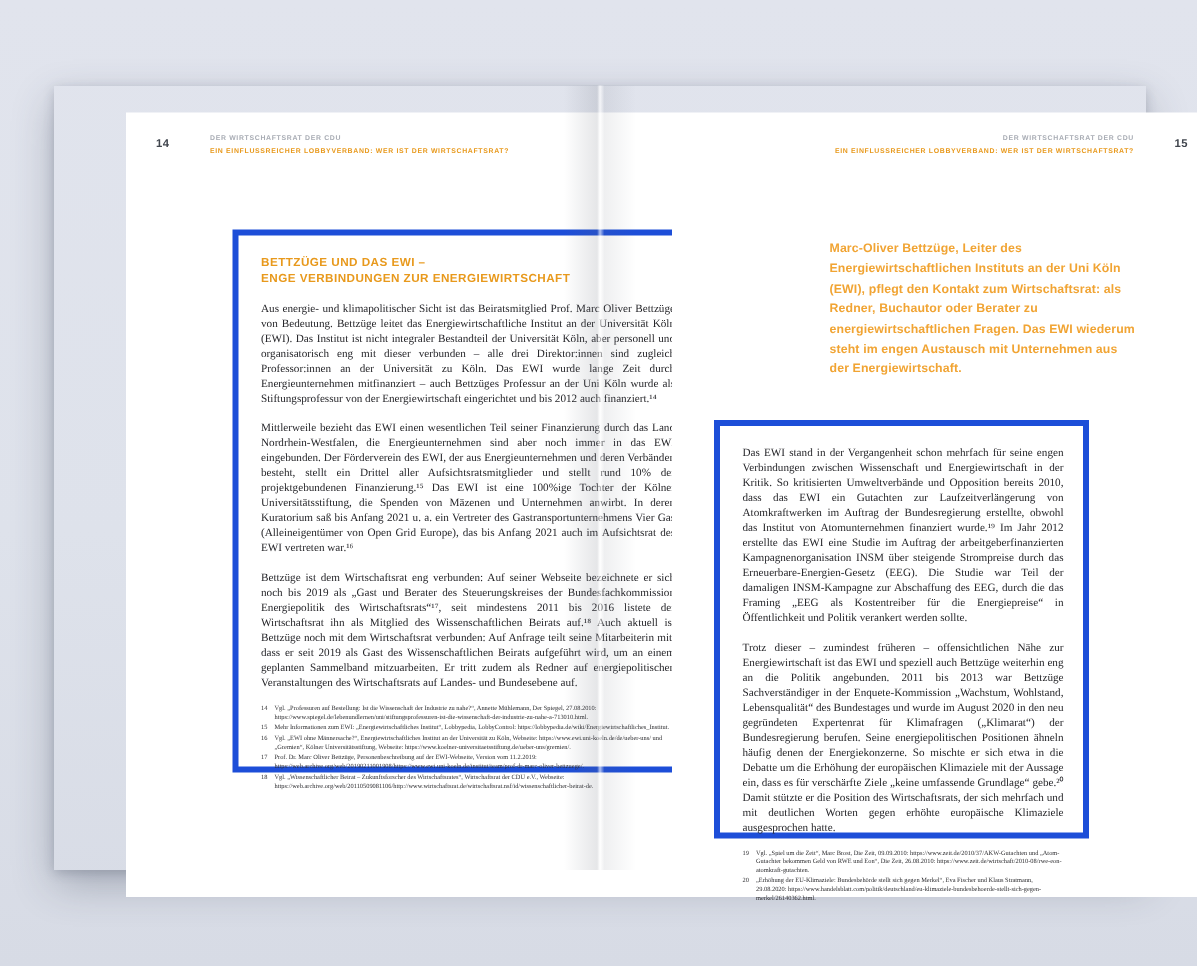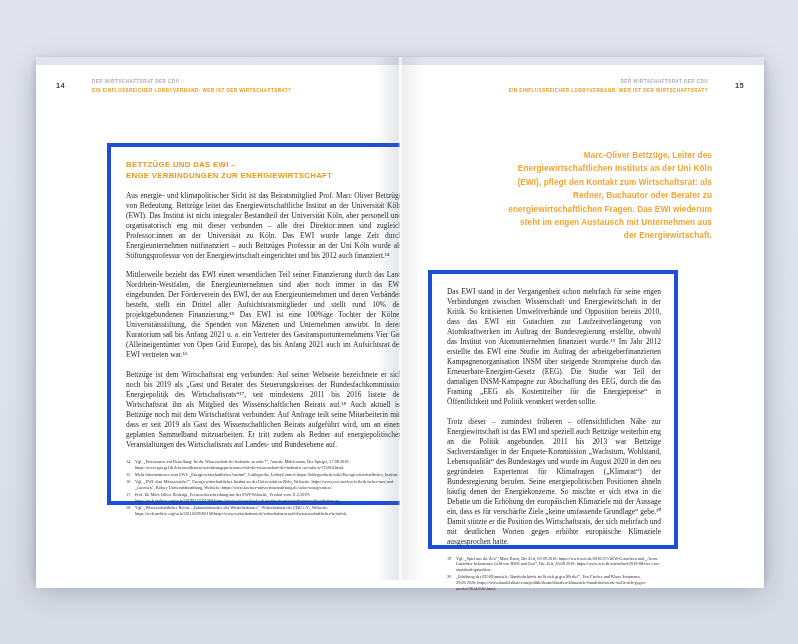--- a/index.html
+++ b/index.html
@@ -5,21 +5,21 @@
   html,body{margin:0;padding:0;}
   body{
     width:798px;height:644px;position:relative;overflow:hidden;
     background:linear-gradient(180deg,#e1e4ed 0%,#dee2eb 55%,#d7dbe5 100%);
     font-family:"Liberation Serif",serif;
   }
   .spread{
     position:absolute;left:36px;top:57px;width:728px;height:523px;
     box-shadow:0 10px 26px rgba(55,65,85,.32),0 2px 7px rgba(55,65,85,.22);
   }
-  .page{position:absolute;top:8px;height:100%;width:364px;background:#ffffff;}
+  .page{position:absolute;top:18px;height:100%;width:364px;background:#ffffff;margin-left:48px;}
   .page.left{left:0;}
   .page.right{left:364px;}
   .fold{
     position:absolute;left:340px;top:0;width:48px;height:100%;pointer-events:none;
     background:linear-gradient(90deg,rgba(0,0,0,0) 0%,rgba(95,100,112,.16) 46%,rgba(255,255,255,.65) 50%,rgba(95,100,112,.10) 56%,rgba(0,0,0,0) 100%);
   }
   
   .runhead{position:absolute;top:15px;font-family:"Liberation Sans",sans-serif;}
   .runhead .pagenum{
     position:absolute;top:1px;font-size:7.5px;font-weight:bold;color:#41464e;letter-spacing:.3px;
@@ -45,21 +45,21 @@
   }
   .para:last-of-type{margin-bottom:0;}
   .footnotes{margin-top:9px;}
   .fn{display:flex;font-size:4.25px;line-height:5.7px;color:#2d2d30;margin-bottom:1.6px;}
   .fn-num{flex:0 0 9px;}
   .fn-text{flex:1;}
   
   .intro{
     position:absolute;left:105px;top:84px;width:207px;
     font-family:"Liberation Sans",sans-serif;font-weight:bold;
-    color:#f1a433;font-size:8.2px;line-height:13.4px;letter-spacing:.1px;text-align:right;
+    color:#f1a433;font-size:8.2px;line-height:13.4px;letter-spacing:.1px;
   }
   .box-right{
     position:absolute;left:28px;top:205px;width:250px;height:279px;
     padding:13px 13px 9px 15px;display:flex;flex-direction:column;
   }
   .box-right .spacer{flex:1;}
 </style>
 </head>
 <body>
 

